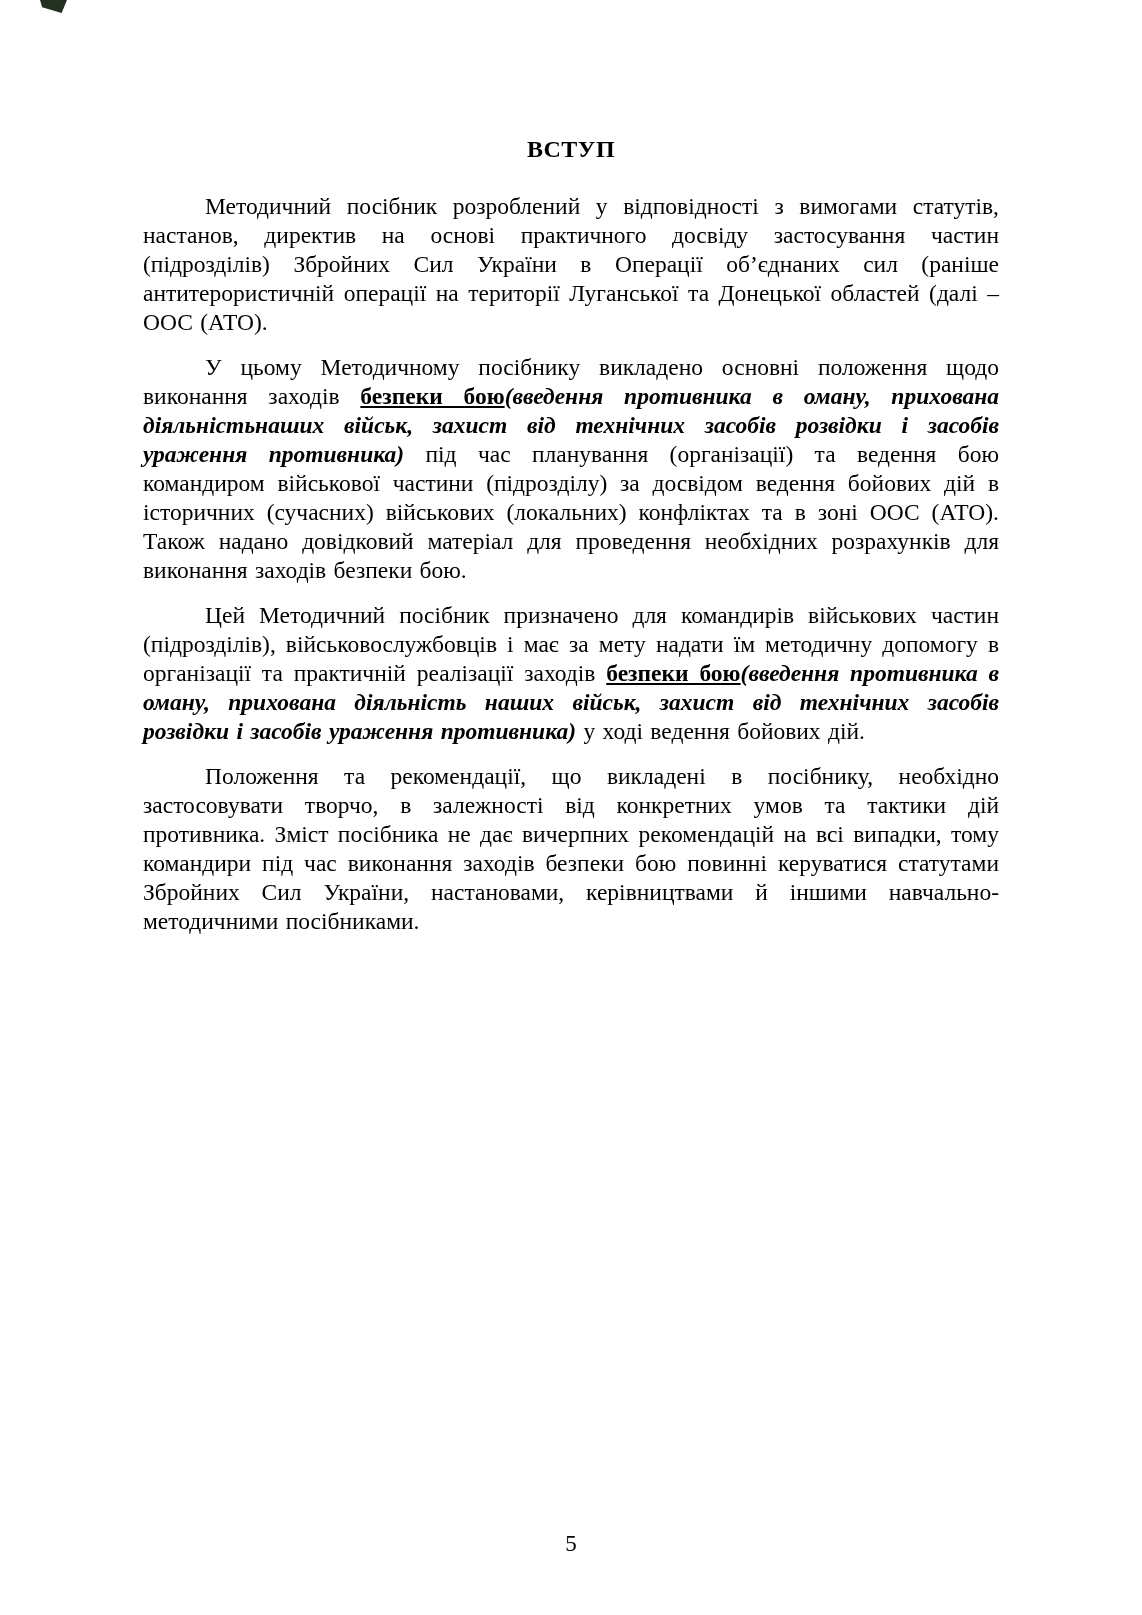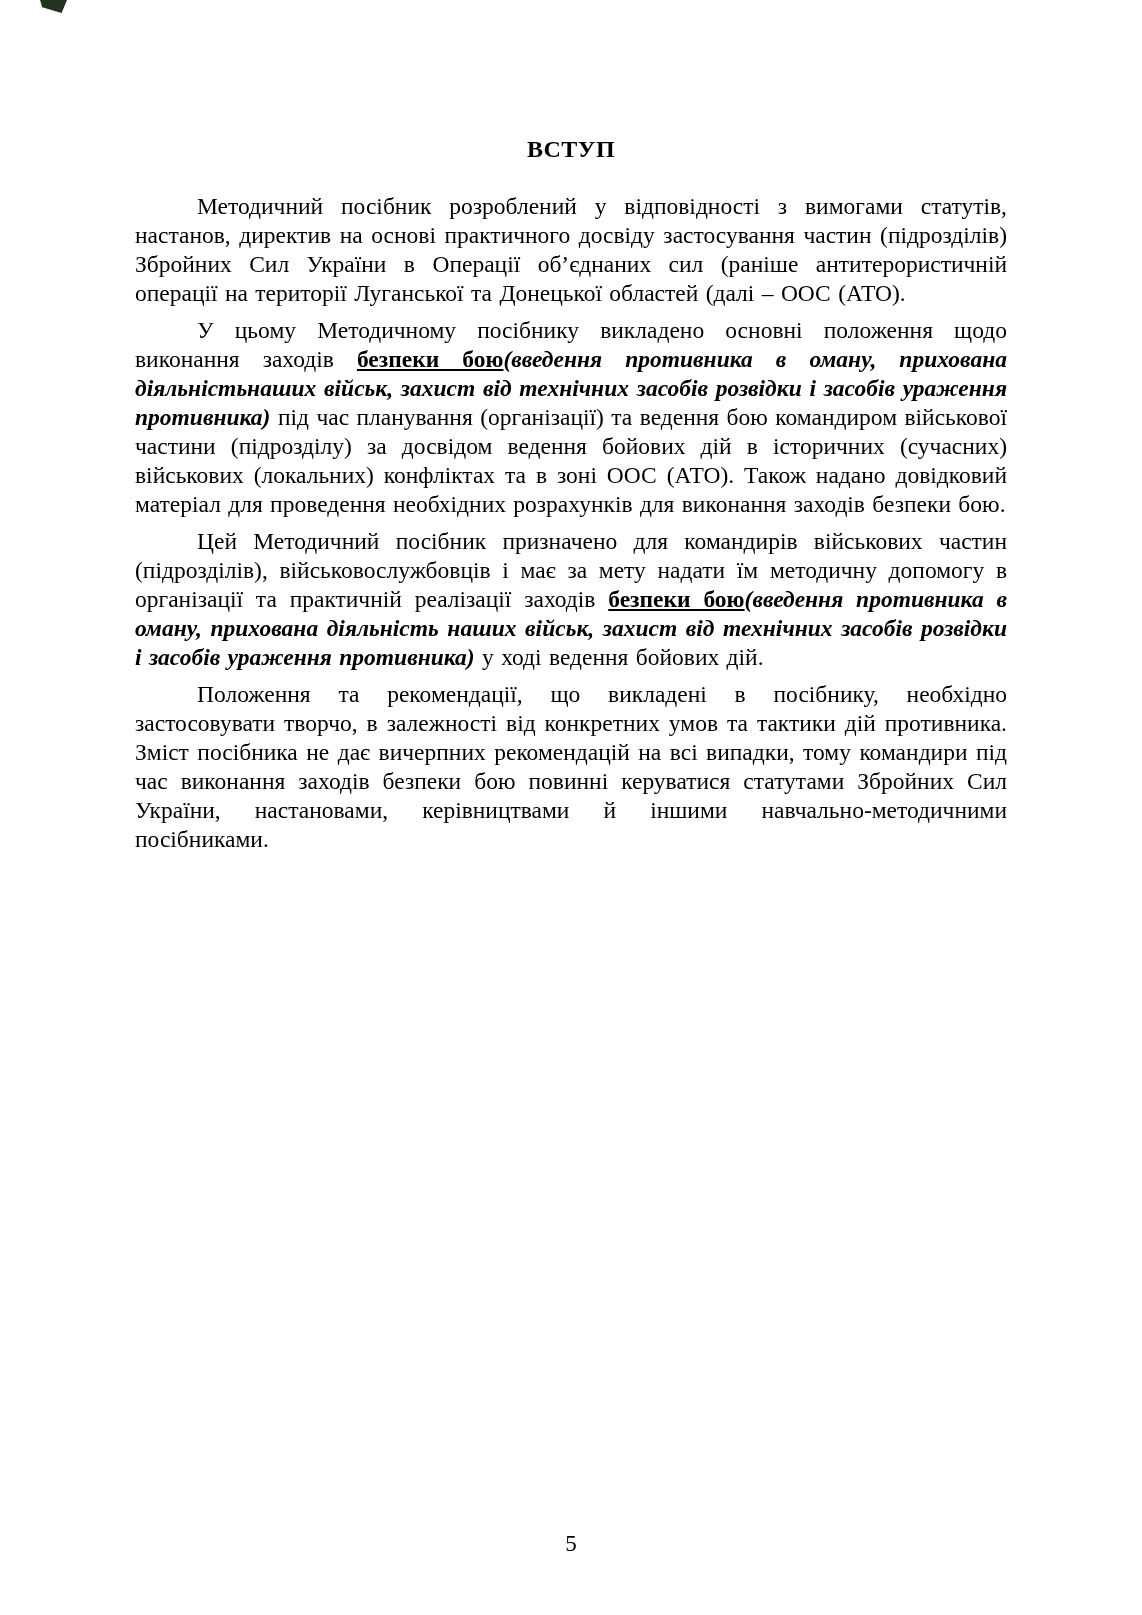--- a/index.html
+++ b/index.html
@@ -32,21 +32,21 @@
     font-weight: bold;
     text-align: center;
     margin: 0 0 29px 0;
     letter-spacing: 0.5px;
   }
   .para {
     font-size: 23.5px;
     line-height: 29px;
     text-align: justify;
     text-indent: 62px;
-    margin: 8px;
+    margin: 16px;
     word-spacing: 1.5px;
   }
   .run-normal { font-weight: normal; font-style: normal; }
   .run-bold { font-weight: bold; font-style: normal; text-decoration: underline; }
   .run-bold-italic { font-weight: bold; font-style: italic; }
   .page-number {
     position: absolute;
     bottom: 58px;
     left: 0;
     width: 100%;

